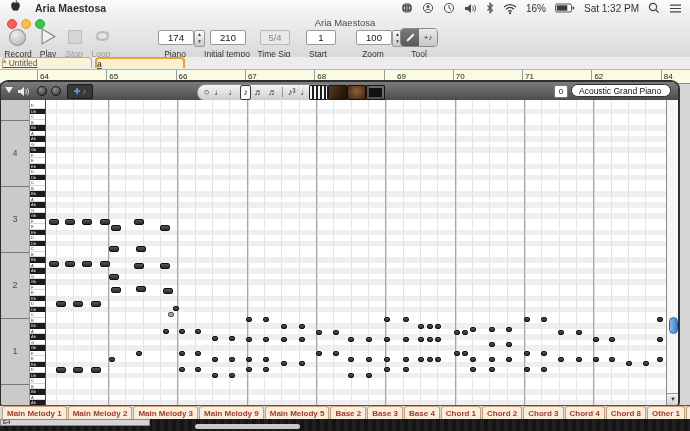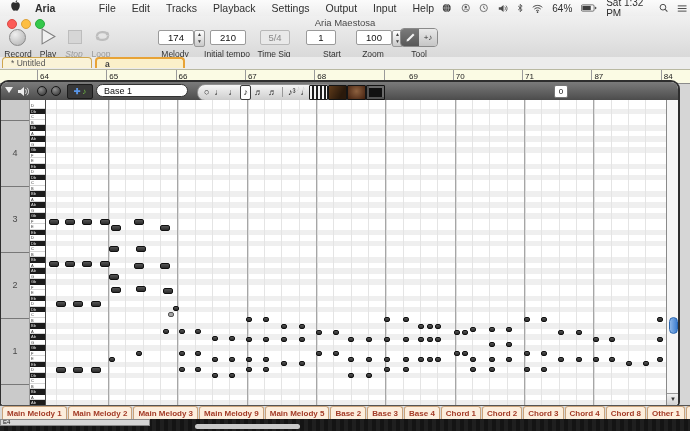--- a/index.html
+++ b/index.html
@@ -29,21 +29,21 @@
     background:linear-gradient(#fff,#c9c9c9);font-size:5px;line-height:7px;text-align:center;color:#444;}
   .flab{position:absolute;top:33px;font-size:8.5px;color:#333;text-align:center;}
   .toolseg{position:absolute;top:12px;height:17px;display:flex;border:1px solid #8a8a8a;border-radius:4px;overflow:hidden;}
   .toolseg .tb{width:18px;height:17px;display:flex;align-items:center;justify-content:center;}
   .tb.sel{background:linear-gradient(#7a7a7a,#585858);}
   .tb.uns{background:linear-gradient(#e9e9e9,#c6c6c6);font-size:8px;color:#333;}
   
   #doctabs{position:absolute;left:0;top:57px;width:690px;height:12px;background:#ececec;}
   .dtab{position:absolute;top:0;height:11px;border:1px solid #cfa64e;border-bottom:none;
     border-radius:4px 4px 0 0;background:#faf3d7;font-size:8.5px;color:#555;
-    line-height:11px;padding:0 8px;box-sizing:border-box;}
+    line-height:11px;padding:0 0;box-sizing:border-box;text-decoration:underline;}
   .dtab.active{background:#fbf0c9;border:2px solid #e8a336;border-bottom:none;font-weight:bold;color:#444;}
   
   #ruler{position:absolute;left:0;top:69px;width:690px;height:13px;background:#fbfbe4;
     border-top:1px solid #b9b9a2;border-bottom:1px solid #8b8b8b;}
   .mline{position:absolute;top:0;width:1px;height:13px;background:#9a9a9a;}
   .mnum{position:absolute;top:2px;font-size:8px;color:#222;}
   
   #frame{position:absolute;left:1px;top:82px;width:677px;height:323px;
     border-radius:7px 7px 3px 3px;background:#fff;overflow:hidden;
     box-shadow:0 0 0 2px #2e2e2e;}
@@ -100,30 +100,20 @@
 </head>
 <body>
 
 <div id="menubar">
   <span class="mi" style="padding:0 6px 0 10px;">
     <svg width="11" height="12" viewBox="0 0 11 12">
       <path d="M5.5 3 C4 1.8 2 2.2 1.4 4 C.7 6.2 2 9.5 3.4 10.5 C4.2 11 4.8 10.6 5.5 10.6 C6.2 10.6 6.8 11 7.6 10.5 C9 9.5 10.3 6.2 9.6 4 C9 2.2 7 1.8 5.5 3 Z M5.5 2.6 C5.4 1.4 6.2 .5 7.2 .3 C7.3 1.5 6.5 2.4 5.5 2.6 Z" fill="#2e2e2e"></path>
     </svg>
   </span>
   <span class="mi app">Aria Maestosa</span>
-  <span id="menu-items" style="display:flex;">
-      <span class="mi">File</span>
-      <span class="mi">Edit</span>
-      <span class="mi">Tracks</span>
-      <span class="mi">Playback</span>
-      <span class="mi">Settings</span>
-      <span class="mi">Output</span>
-      <span class="mi">Input</span>
-      <span class="mi">Help</span>
-    </span>
   <span id="mstat">
     <svg width="12" height="12" viewBox="0 0 12 12">
       <circle cx="6" cy="6" r="5" fill="#3b3b3b"></circle>
         <path d="M1 6h10M6 1v10" stroke="#cfcfcf" stroke-width=".7" fill="none"></path>
         <ellipse cx="6" cy="6" rx="2.5" ry="5" fill="none" stroke="#cfcfcf" stroke-width=".7"></ellipse>
     </svg>
     <svg width="12" height="12" viewBox="0 0 12 12">
       <circle cx="6" cy="6" r="4.6" fill="none" stroke="#555" stroke-width="1"></circle>
         <circle cx="6" cy="4.6" r="1.5" fill="#555"></circle>
         <path d="M3.2 8.6 C4 6.8 8 6.8 8.8 8.6" fill="none" stroke="#555" stroke-width="1"></path>
@@ -136,21 +126,21 @@
       <path d="M1 4h2.5L7 1v9L3.5 7H1z" fill="#4a4a4a"></path>
         <path d="M8.5 3.2 C9.6 4.4 9.6 6.6 8.5 7.8 M10 1.8 C12 3.8 12 7.2 10 9.2" stroke="#4a4a4a" stroke-width="1" fill="none"></path>
     </svg>
     <svg width="8" height="12" viewBox="0 0 8 12">
       <path d="M1.5 3.5 L6.5 8.2 L4 10.6 V1.4 L6.5 3.8 L1.5 8.5" fill="none" stroke="#4a4a4a" stroke-width="1.1"></path>
     </svg>
     <svg width="14" height="11" viewBox="0 0 14 11">
       <path d="M1 4 C4.5 .8 9.5 .8 13 4 M3 6.2 C5.5 4 8.5 4 11 6.2 M5 8.4 C6.2 7.4 7.8 7.4 9 8.4" fill="none" stroke="#3d3d3d" stroke-width="1.2"></path>
         <circle cx="7" cy="10" r="1.1" fill="#3d3d3d"></circle>
     </svg>
-    <span>64%</span>
+    <span>16%</span>
     <svg width="20" height="10" viewBox="0 0 20 10">
       <rect x="0.5" y="1" width="16" height="8" rx="1.5" fill="none" stroke="#555"></rect>
         <rect x="1.8" y="2.3" width="10.5" height="5.4" fill="#3d3d3d"></rect>
         <rect x="17.5" y="3.4" width="1.8" height="3.2" rx="1" fill="#555"></rect>
     </svg>
     <span>Sat 1:32 PM</span>
     <svg width="12" height="12" viewBox="0 0 12 12">
       <circle cx="5" cy="5" r="3.6" fill="none" stroke="#444" stroke-width="1.2"></circle>
         <path d="M7.8 7.8 L10.6 10.6" stroke="#444" stroke-width="1.3"></path>
     </svg>
@@ -177,27 +167,27 @@
       <div style="position: absolute; left: 93px; top: 11px;"><svg width="19" height="18" viewBox="0 0 19 18">
           <path d="M4 9 C4 4 14 4 15 8 M15 9 C15 14 5 14 4 10" fill="none" stroke="#bdbdbd" stroke-width="2.2"></path>
           <path d="M15 4.5 L16.5 9 L12.5 8 Z M4 13.5 L2.5 9 L6.5 10 Z" fill="#bdbdbd"></path>
         </svg></div>
       <div class="btnlab dis" style="left: 87px; width: 28px;">Loop</div>
     </div>
   <div id="fields">
       <div class="fieldbox" style="left: 158px; width: 34px;">174</div>
       <div class="stepper" style="left: 194px;">▲
 ▼</div>
-      <div class="flab" style="left: 140px; width: 70px;">Melody</div>
+      <div class="flab" style="left: 140px; width: 70px;">Piano</div>
       <div class="fieldbox" style="left: 210px; width: 34px;">210</div>
       <div class="flab" style="left: 192px; width: 70px;">Initial tempo</div>
       <div class="fieldbox dis" style="left: 260px; width: 28px;">5/4</div>
       <div class="flab" style="left: 242px; width: 64px;">Time Sig</div>
       <div class="fieldbox" style="left: 306px; width: 28px;">1</div>
-      <div class="flab" style="left: 300px; width: 64px;">Start</div>
+      <div class="flab" style="left: 286px; width: 64px;">Start</div>
       <div class="fieldbox" style="left: 356px; width: 34px;">100</div>
       <div class="stepper" style="left: 392px;">▲
 ▼</div>
       <div class="flab" style="left: 338px; width: 70px;">Zoom</div>
     </div>
   <div class="toolseg" style="left:400px;">
     <div class="tb sel">
       <svg width="11" height="11" viewBox="0 0 11 11">
         <path d="M1.5 9.5 L2 7.5 L8 1.5 L9.5 3 L3.5 9 Z" fill="#f3f3f3"></path>
       </svg>
@@ -219,64 +209,64 @@
     <div class="mnum" style="left: 40px; text-decoration: underline;">64</div>
     <div class="mline" style="left: 106.3px;"></div>
     <div class="mnum" style="left: 109.3px;">65</div>
     <div class="mline" style="left: 175.6px;"></div>
     <div class="mnum" style="left: 178.6px;">66</div>
     <div class="mline" style="left: 244.9px;"></div>
     <div class="mnum" style="left: 247.9px;">67</div>
     <div class="mline" style="left: 314.2px;"></div>
     <div class="mnum" style="left: 317.2px;">68</div>
     <div class="mline" style="left: 383.5px;"></div>
-    <div class="mnum" style="left: 409px;">69</div>
+    <div class="mnum" style="left: 397px;">69</div>
     <div class="mline" style="left: 452.8px;"></div>
     <div class="mnum" style="left: 455.8px;">70</div>
     <div class="mline" style="left: 522.1px;"></div>
     <div class="mnum" style="left: 525.1px;">71</div>
     <div class="mline" style="left: 591.4px;"></div>
-    <div class="mnum" style="left: 594.4px;">87</div>
+    <div class="mnum" style="left: 594.4px;">62</div>
     <div class="mline" style="left: 660.7px;"></div>
     <div class="mnum" style="left: 663.7px;">84</div>
   </div>
 
 <div id="frame">
   <div id="thead">
     <div style="position:absolute;left:4px;top:5px;width:0;height:0;border-left:4px solid transparent;border-right:4px solid transparent;border-top:6px solid #f0f0f0;"></div>
     <svg style="position:absolute;left:16px;top:3.5px;" width="13" height="11" viewBox="0 0 13 11">
       <path d="M1 4h2.5L7 1v9L3.5 7H1z" fill="#ededed"></path>
         <path d="M8.5 3.2 C9.6 4.4 9.6 6.6 8.5 7.8 M10 1.8 C12 3.8 12 7.2 10 9.2" stroke="#ededed" stroke-width="1" fill="none"></path>
     </svg>
     <div style="position:absolute;left:36px;top:4px;width:10px;height:10px;border-radius:50%;background:radial-gradient(circle at 35% 30%,#909090,#2e2e2e);border:1px solid #1a1a1a;box-sizing:border-box;"></div>
     <div style="position:absolute;left:50px;top:4px;width:10px;height:10px;border-radius:50%;background:radial-gradient(circle at 35% 30%,#909090,#2e2e2e);border:1px solid #1a1a1a;box-sizing:border-box;"></div>
     <div style="position:absolute;left:66px;top:2px;width:24px;height:13px;background:#383838;border:1px solid #1c1c1c;border-radius:2px;display:flex;align-items:center;justify-content:center;gap:2px;">
       <span style="color:#5a96e8;font-size:8px;font-weight:bold;">✚</span>
       <span style="color:#74c244;font-size:8px;">♪</span>
     </div>
-    <div class="nmfield">Base 1</div>
     <div class="seg" id="durseg">
         <div class="dur">○</div>
         <div class="dur">♩</div>
         <div class="dur">♩</div>
         <div class="dur sel">♪</div>
         <div class="dur">♬</div>
         <div class="dur">♬</div>
         <div class="vsep"></div>
         <div class="dur">♪³</div>
         <div class="dur">♩·</div>
         <div class="stp">▲
 ▼</div>
       </div>
     <div class="extras">♪♪</div>
     <div class="thumb" style="left:308px;background:repeating-linear-gradient(90deg,#f5f5f5 0 2.5px,#1d1d1d 2.5px 4px);"></div>
     <div class="thumb dim" style="left:327px;background:linear-gradient(120deg,#8a5526,#3c2410 70%);"></div>
     <div class="thumb dim" style="left:346px;background:radial-gradient(circle at 50% 40%,#c98a5a,#5f2d14);"></div>
     <div class="thumb dim" style="left:365px;background:#181818;box-shadow:inset 3px -3px 0 -1px #777,inset -4px 4px 0 -2px #999;"></div>
     <div id="chbox">0</div>
+    <div id="instfield">Acoustic Grand Piano</div>
   </div>
   <div id="roll">
     <div id="gutter">
         <div class="octline" style="top: 19.5px;"></div>
         <div class="octline" style="top: 85.5px;"></div>
         <div class="octline" style="top: 151.5px;"></div>
         <div class="octline" style="top: 217.5px;"></div>
         <div class="octline" style="top: 283.5px;"></div>
         <div class="octnum" style="top: 48px;">4</div>
         <div class="octnum" style="top: 114px;">3</div>

